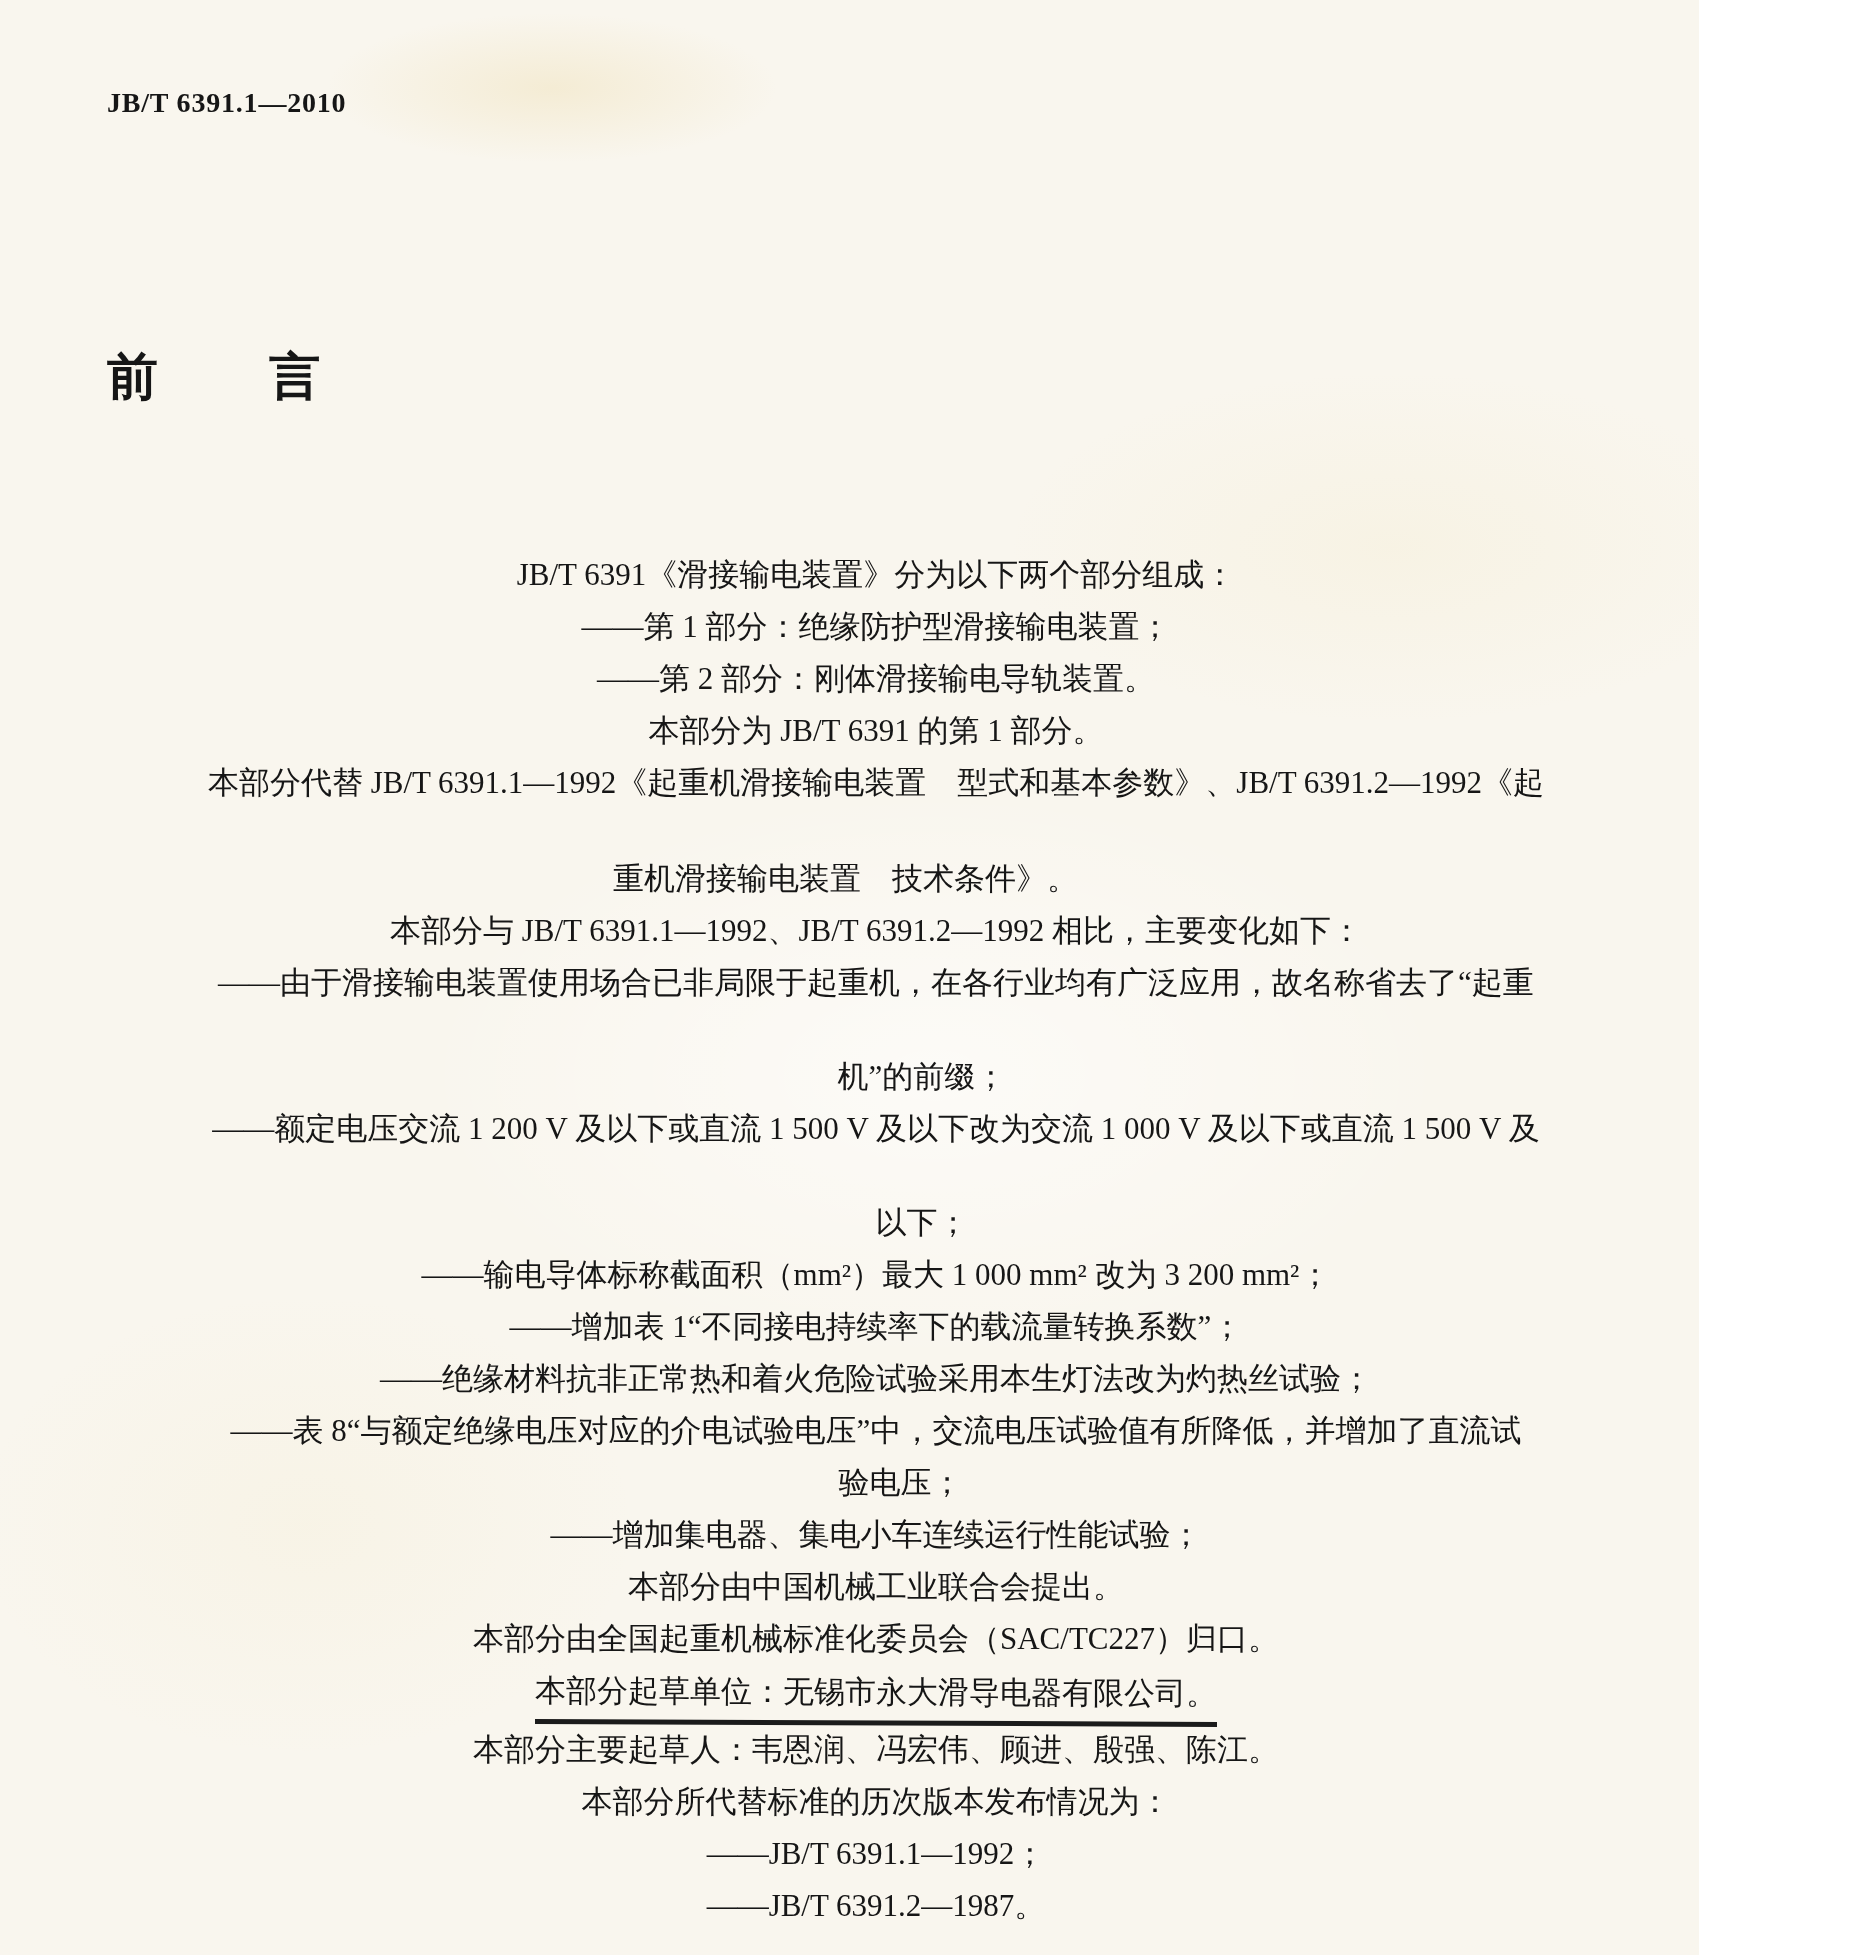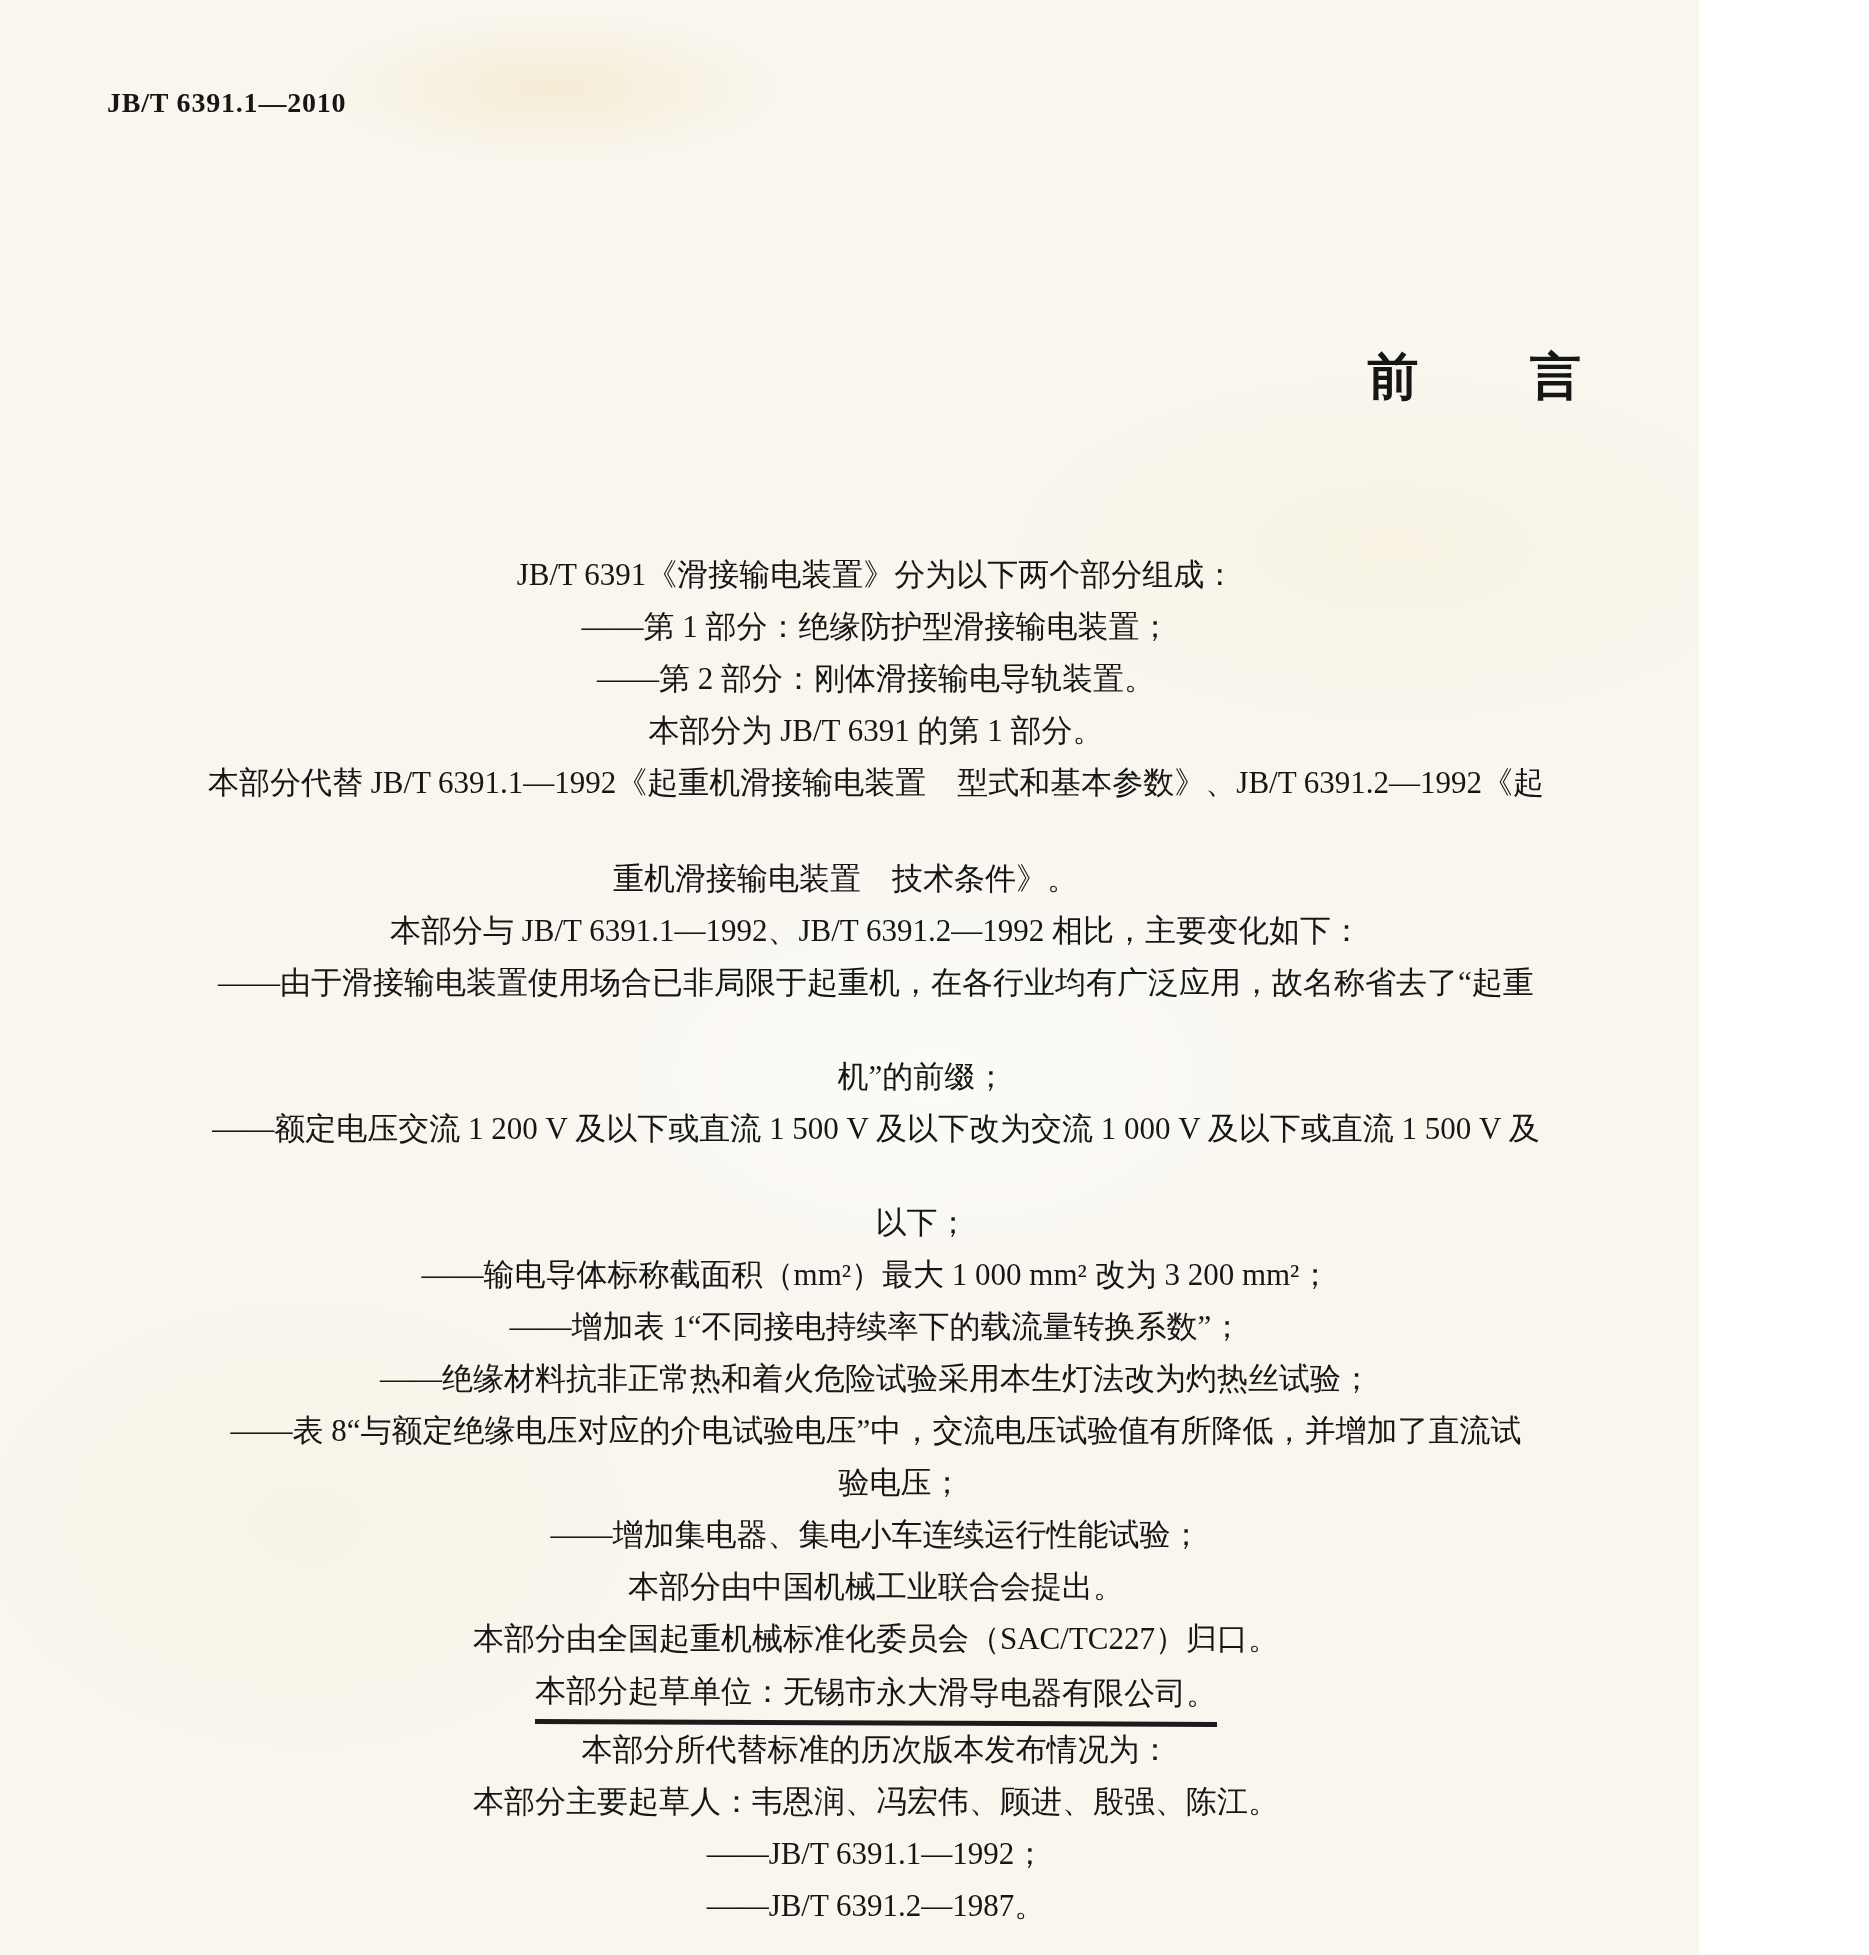--- a/index.html
+++ b/index.html
@@ -26,21 +26,21 @@
     font-size: 28px;
     font-weight: bold;
     line-height: 34px;
     letter-spacing: 0.8px;
   }
   .title {
     margin: 215px 0 0 0;
     font-size: 51px;
     font-weight: bold;
     line-height: 84px;
-    text-align: right;
+    text-align: left;
     letter-spacing: 3.1px;
   }
   .body-text {
     margin-top: 130px;
   }
   .line {
     font-size: 31px;
     line-height: 52px;
     white-space: nowrap;
     text-align: center;
@@ -77,19 +77,19 @@
       <div class="line hang">以下；</div>
       <div class="line indent">——输电导体标称截面积（mm²）最大 1 000 mm² 改为 3 200 mm²；</div>
       <div class="line indent">——增加表 1“不同接电持续率下的载流量转换系数”；</div>
       <div class="line indent">——绝缘材料抗非正常热和着火危险试验采用本生灯法改为灼热丝试验；</div>
       <div class="line indent">——表 8“与额定绝缘电压对应的介电试验电压”中，交流电压试验值有所降低，并增加了直流试</div>
       <div class="line hang-sm">验电压；</div>
       <div class="line indent">——增加集电器、集电小车连续运行性能试验；</div>
       <div class="line indent">本部分由中国机械工业联合会提出。</div>
       <div class="line indent">本部分由全国起重机械标准化委员会（SAC/TC227）归口。</div>
       <div class="line indent"><span class="drawn-underline">本部分起草单位：无锡市永大滑导电器有限公司。</span></div>
+      <div class="line indent">本部分主要起草人：韦恩润、冯宏伟、顾进、殷强、陈江。</div>
       <div class="line indent">本部分所代替标准的历次版本发布情况为：</div>
-      <div class="line indent">本部分主要起草人：韦恩润、冯宏伟、顾进、殷强、陈江。</div>
       <div class="line indent">——JB/T 6391.1—1992；</div>
       <div class="line indent">——JB/T 6391.2—1987。</div>
     </div>
 </div>
 
 
 </body></html>

